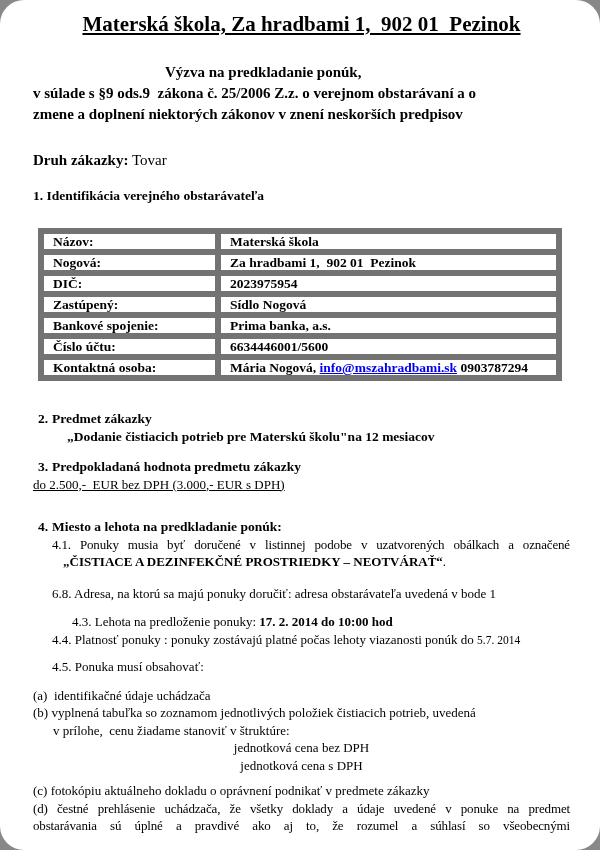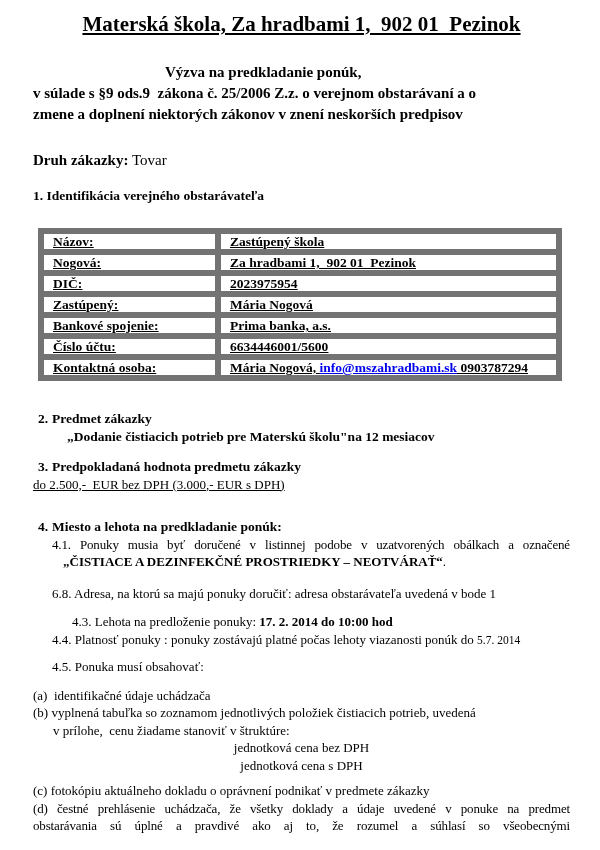--- a/index.html
+++ b/index.html
@@ -8,20 +8,21 @@
     width:600px;height:850px;
     margin:0 auto;
     background:#ffffff;
     color:#000000;
     box-sizing:border-box;
     padding:12px 30px 0 33px;
     font-family:"Liberation Serif","DejaVu Serif",serif;
     font-size:13px;
     line-height:17.5px;
     overflow:hidden;
+    border-radius:24px;
   }
   .b{font-weight:bold;}
   .title{
     font-size:21px;
     font-weight:bold;
     text-align:center;
     text-decoration:underline;
     white-space:pre;
     margin:0;
     line-height:24px;
@@ -37,21 +38,21 @@
   .order-type{margin-top:27px;font-size:15px;white-space:pre;}
   .sec1-heading{margin-top:17px;font-size:13.5px;font-weight:bold;white-space:pre;}
   table.info{
     margin-top:24px;
     margin-left:5px;
     border-collapse:collapse;
     width:524px;
     font-size:13.5px;
     font-weight:bold;
   }
-  table.info,table.info td{border:6px solid #737373;text-decoration:underline;}
+  table.info,table.info td{border:6px solid #737373;}
   table.info{border-width:2px;}
   table.info td{
     height:15px;
     line-height:15px;
     padding:0 0 0 9px;
     white-space:pre;
   }
   table.info td.lbl{width:162px;}
   a.email{color:#0000EE;font-weight:bold;text-decoration:underline;}
   .sec-head{white-space:pre;font-size:13.5px;font-weight:bold;padding-left:5px;}
@@ -99,33 +100,33 @@
   </div>
 
   <div class="order-type"><span class="b">Druh zákazky:</span><span> Tovar</span></div>
 
   <div class="sec1-heading">1. Identifikácia verejného obstarávateľa</div>
 
   <table class="info">
     <tbody>
       <tr>
         <td class="lbl">Názov:</td>
-        <td>Zastúpený škola</td>
+        <td>Materská škola</td>
       </tr>
       <tr>
         <td class="lbl">Nogová:</td>
         <td>Za hradbami 1,  902 01  Pezinok</td>
       </tr>
       <tr>
         <td class="lbl">DIČ:</td>
         <td>2023975954</td>
       </tr>
       <tr>
         <td class="lbl">Zastúpený:</td>
-        <td>Mária Nogová</td>
+        <td>Sídlo Nogová</td>
       </tr>
       <tr>
         <td class="lbl">Bankové spojenie:</td>
         <td>Prima banka, a.s.</td>
       </tr>
       <tr>
         <td class="lbl">Číslo účtu:</td>
         <td>6634446001/5600</td>
       </tr>
       <tr>

